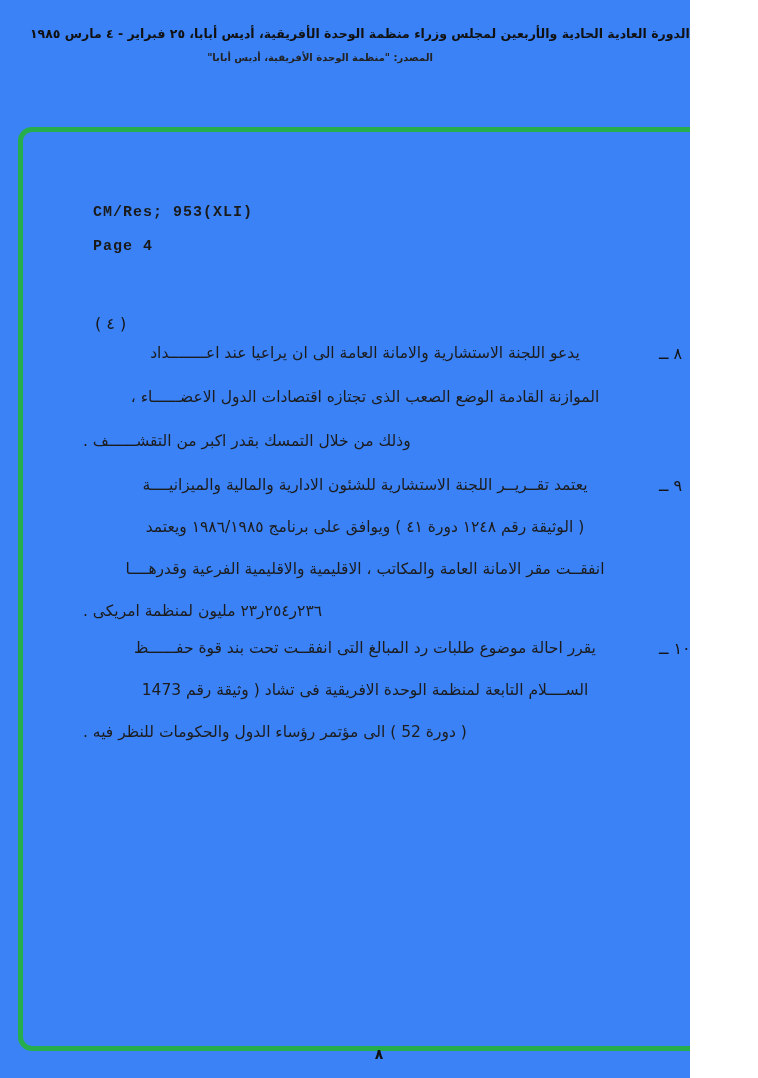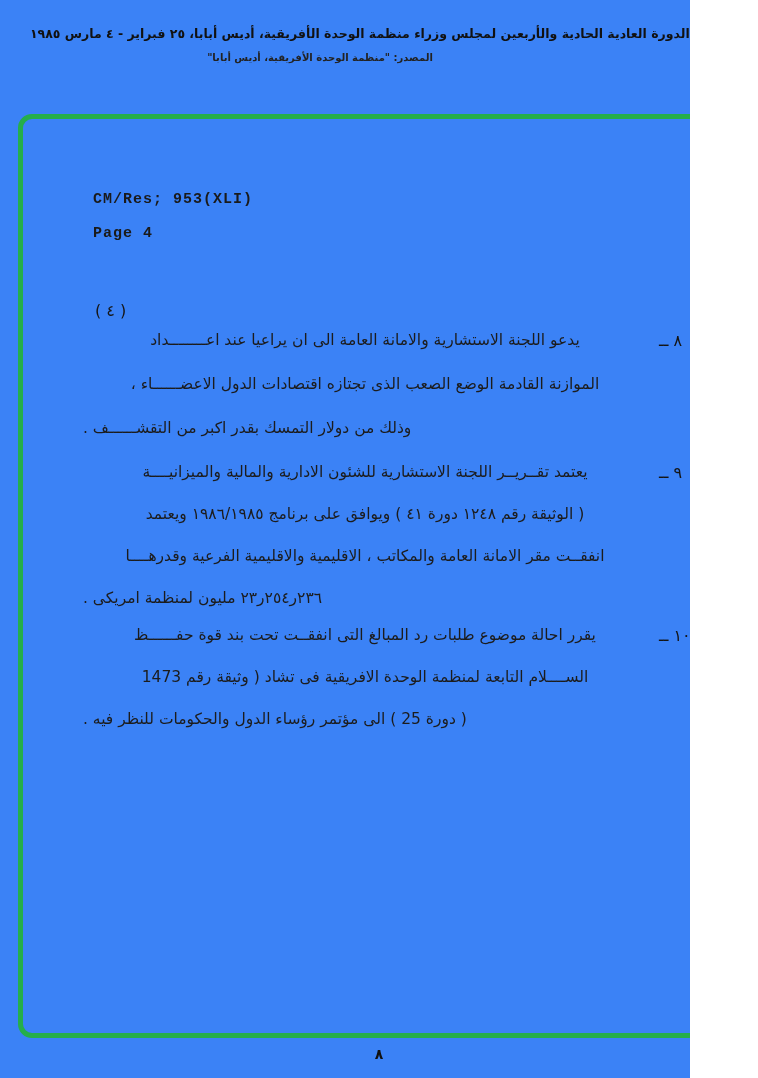--- a/index.html
+++ b/index.html
@@ -17,21 +17,21 @@
     font-size:12.5px; font-weight:bold; letter-spacing:0.2px; color:#111;
   }
   .hdr2 {
     position:absolute; top:52px; left:110px; width:420px;
     direction:rtl; text-align:center; white-space:nowrap;
     font-size:10px; font-weight:bold; color:#222;
   }
 
   
   .frame {
-    position:absolute; left:18px; top:114px; width:714px; height:924px;
+    position:absolute; left:18px; top:127px; width:714px; height:924px;
     border:5px solid #25ae4b; border-radius:14px; background:transparent;
   }
 
   
   .doc-ref, .doc-page {
     position:absolute; left:70px;
     font-family:"Liberation Mono","DejaVu Sans Mono",monospace;
     font-weight:bold; font-size:15px; letter-spacing:1px; color:#1a1a1a;
   }
   .doc-ref  { top:72px; }
@@ -83,40 +83,40 @@
     <div class="doc-ref">CM/Res; 953(XLI)</div>
     <div class="doc-page">Page 4</div>
 
     <div class="section-marker">( ٤ )</div>
 
     <div class="res-item item-8">
       <div class="num">٨ ــ</div>
       <div class="lines">
         <div class="line">يدعو اللجنة الاستشارية والامانة العامة الى ان يراعيا عند اعــــــــداد</div>
         <div class="line">الموازنة القادمة الوضع الصعب الذى تجتازه اقتصادات الدول الاعضــــــاء ،</div>
-        <div class="line flush">وذلك  من دولار  التمسك  بقدر اكبر من  التقشــــــف .</div>
+        <div class="line flush">وذلك  من خلال  التمسك  بقدر اكبر من  التقشــــــف .</div>
       </div>
     </div>
 
     <div class="res-item item-9">
       <div class="num">٩ ــ</div>
       <div class="lines">
         <div class="line">يعتمد تقــريــر اللجنة الاستشارية للشئون الادارية والمالية والميزانيــــة</div>
         <div class="line">( الوثيقة رقم ١٢٤٨ دورة ٤١ ) ويوافق على برنامج ١٩٨٦/١٩٨٥ ويعتمد</div>
         <div class="line">انفقــت مقر الامانة العامة والمكاتب ، الاقليمية والاقليمية الفرعية وقدرهــــا</div>
         <div class="line flush">٢٣٦ر٢٥٤ر٢٣ مليون لمنظمة امريكى .</div>
       </div>
     </div>
 
     <div class="res-item item-10">
       <div class="num">١٠ ــ</div>
       <div class="lines">
         <div class="line">يقرر احالة موضوع طلبات رد المبالغ التى انفقــت  تحت بند قوة حفــــــظ</div>
         <div class="line">الســــلام التابعة لمنظمة الوحدة الافريقية فى تشاد  ( وثيقة رقم 1473</div>
-        <div class="line flush">( دورة 25 )  الى مؤتمر رؤساء الدول   والحكومات للنظر فيه .</div>
+        <div class="line flush">( دورة 52 )  الى مؤتمر رؤساء الدول   والحكومات للنظر فيه .</div>
       </div>
     </div>
 
   </div>
 
   <div class="footer-page">٨</div>
 
 </div>
 
 </body></html>

